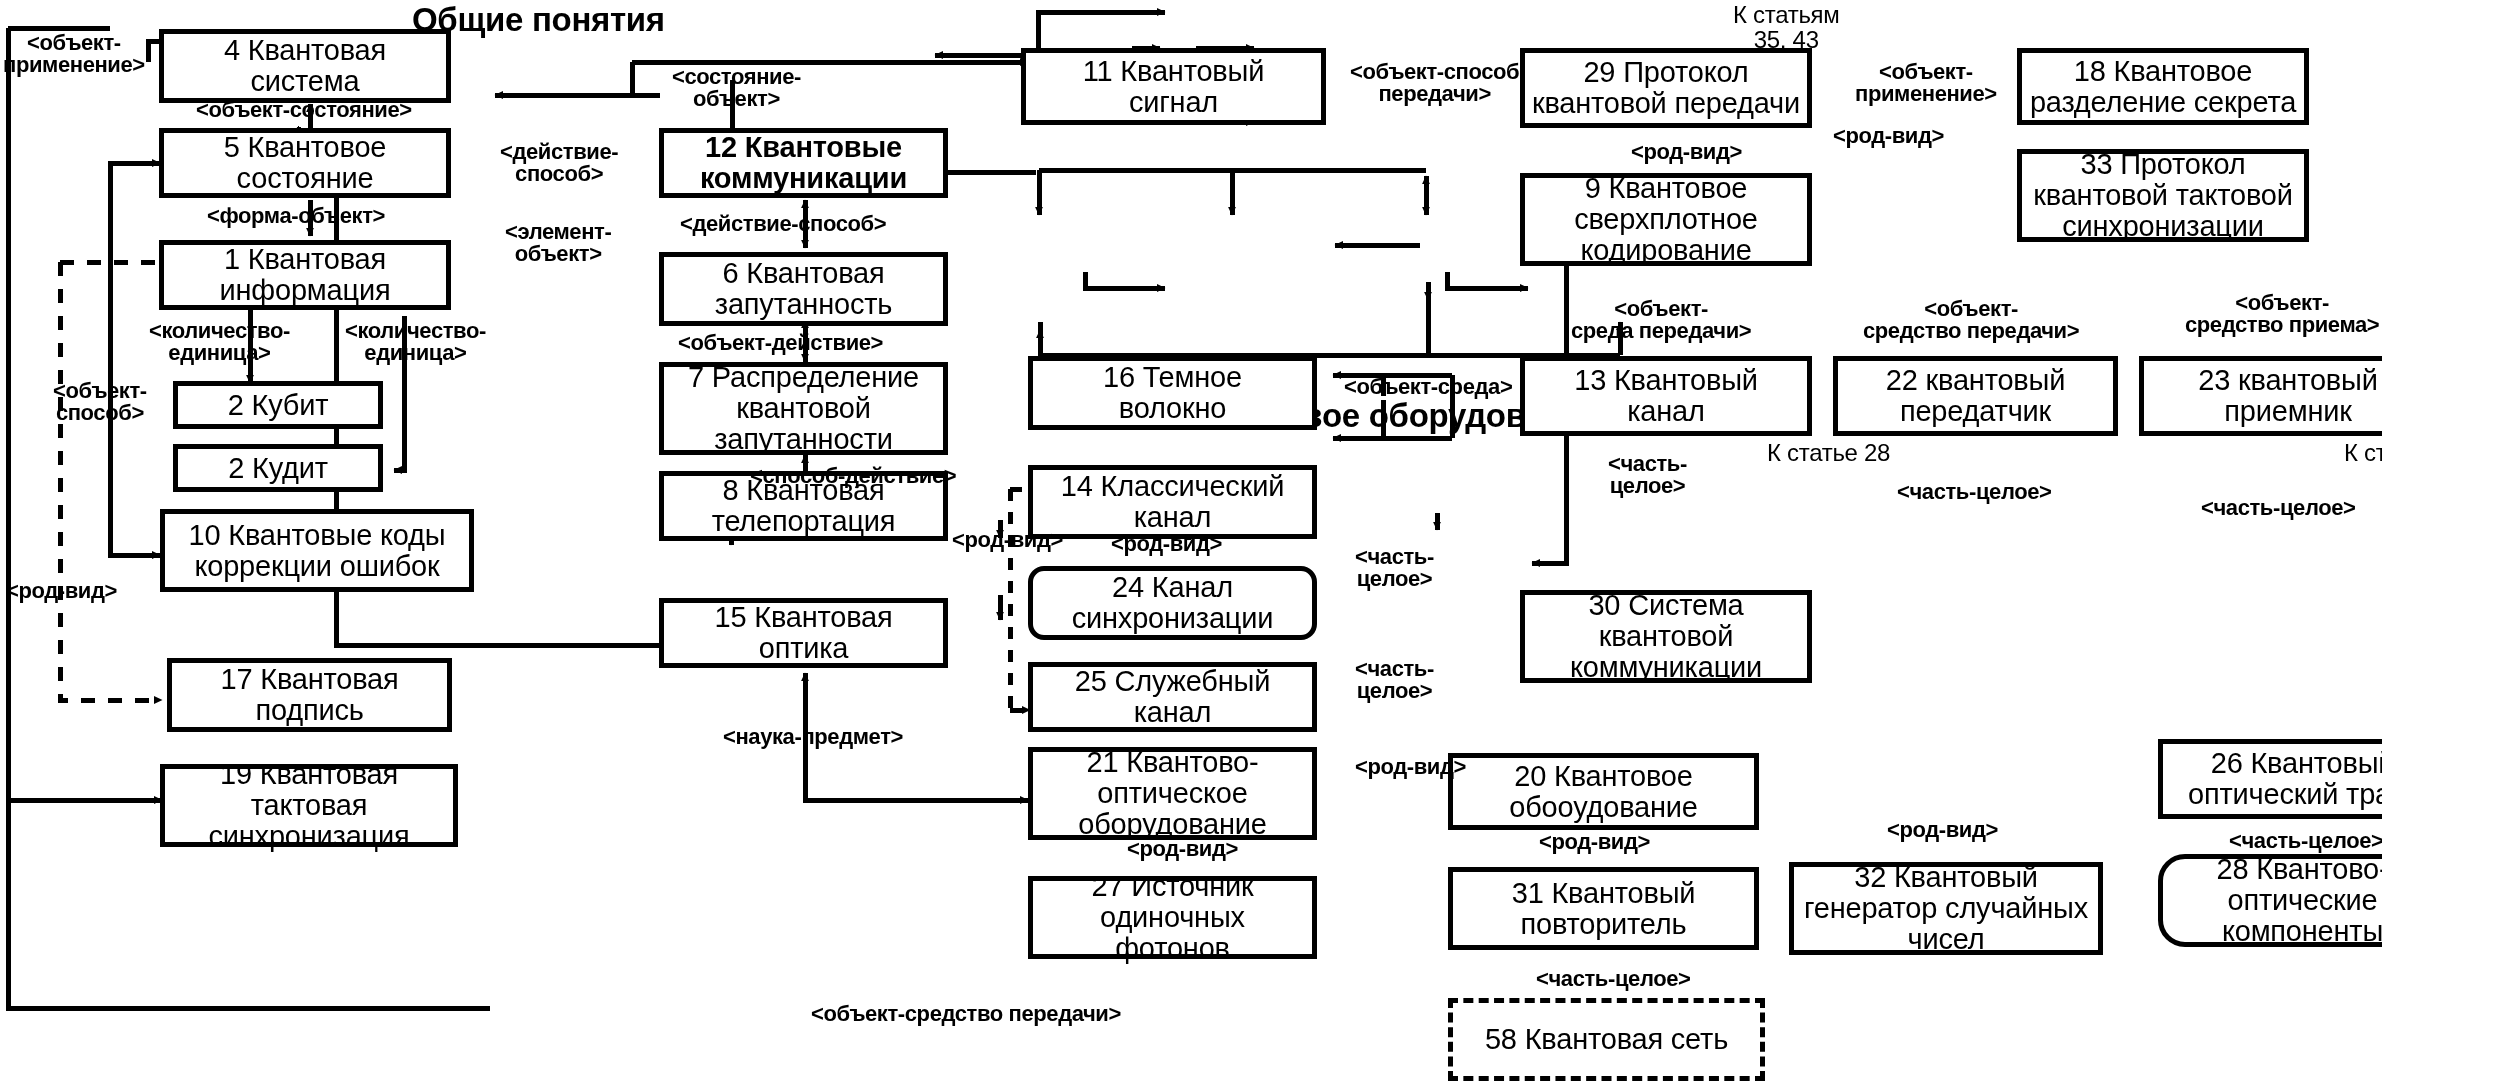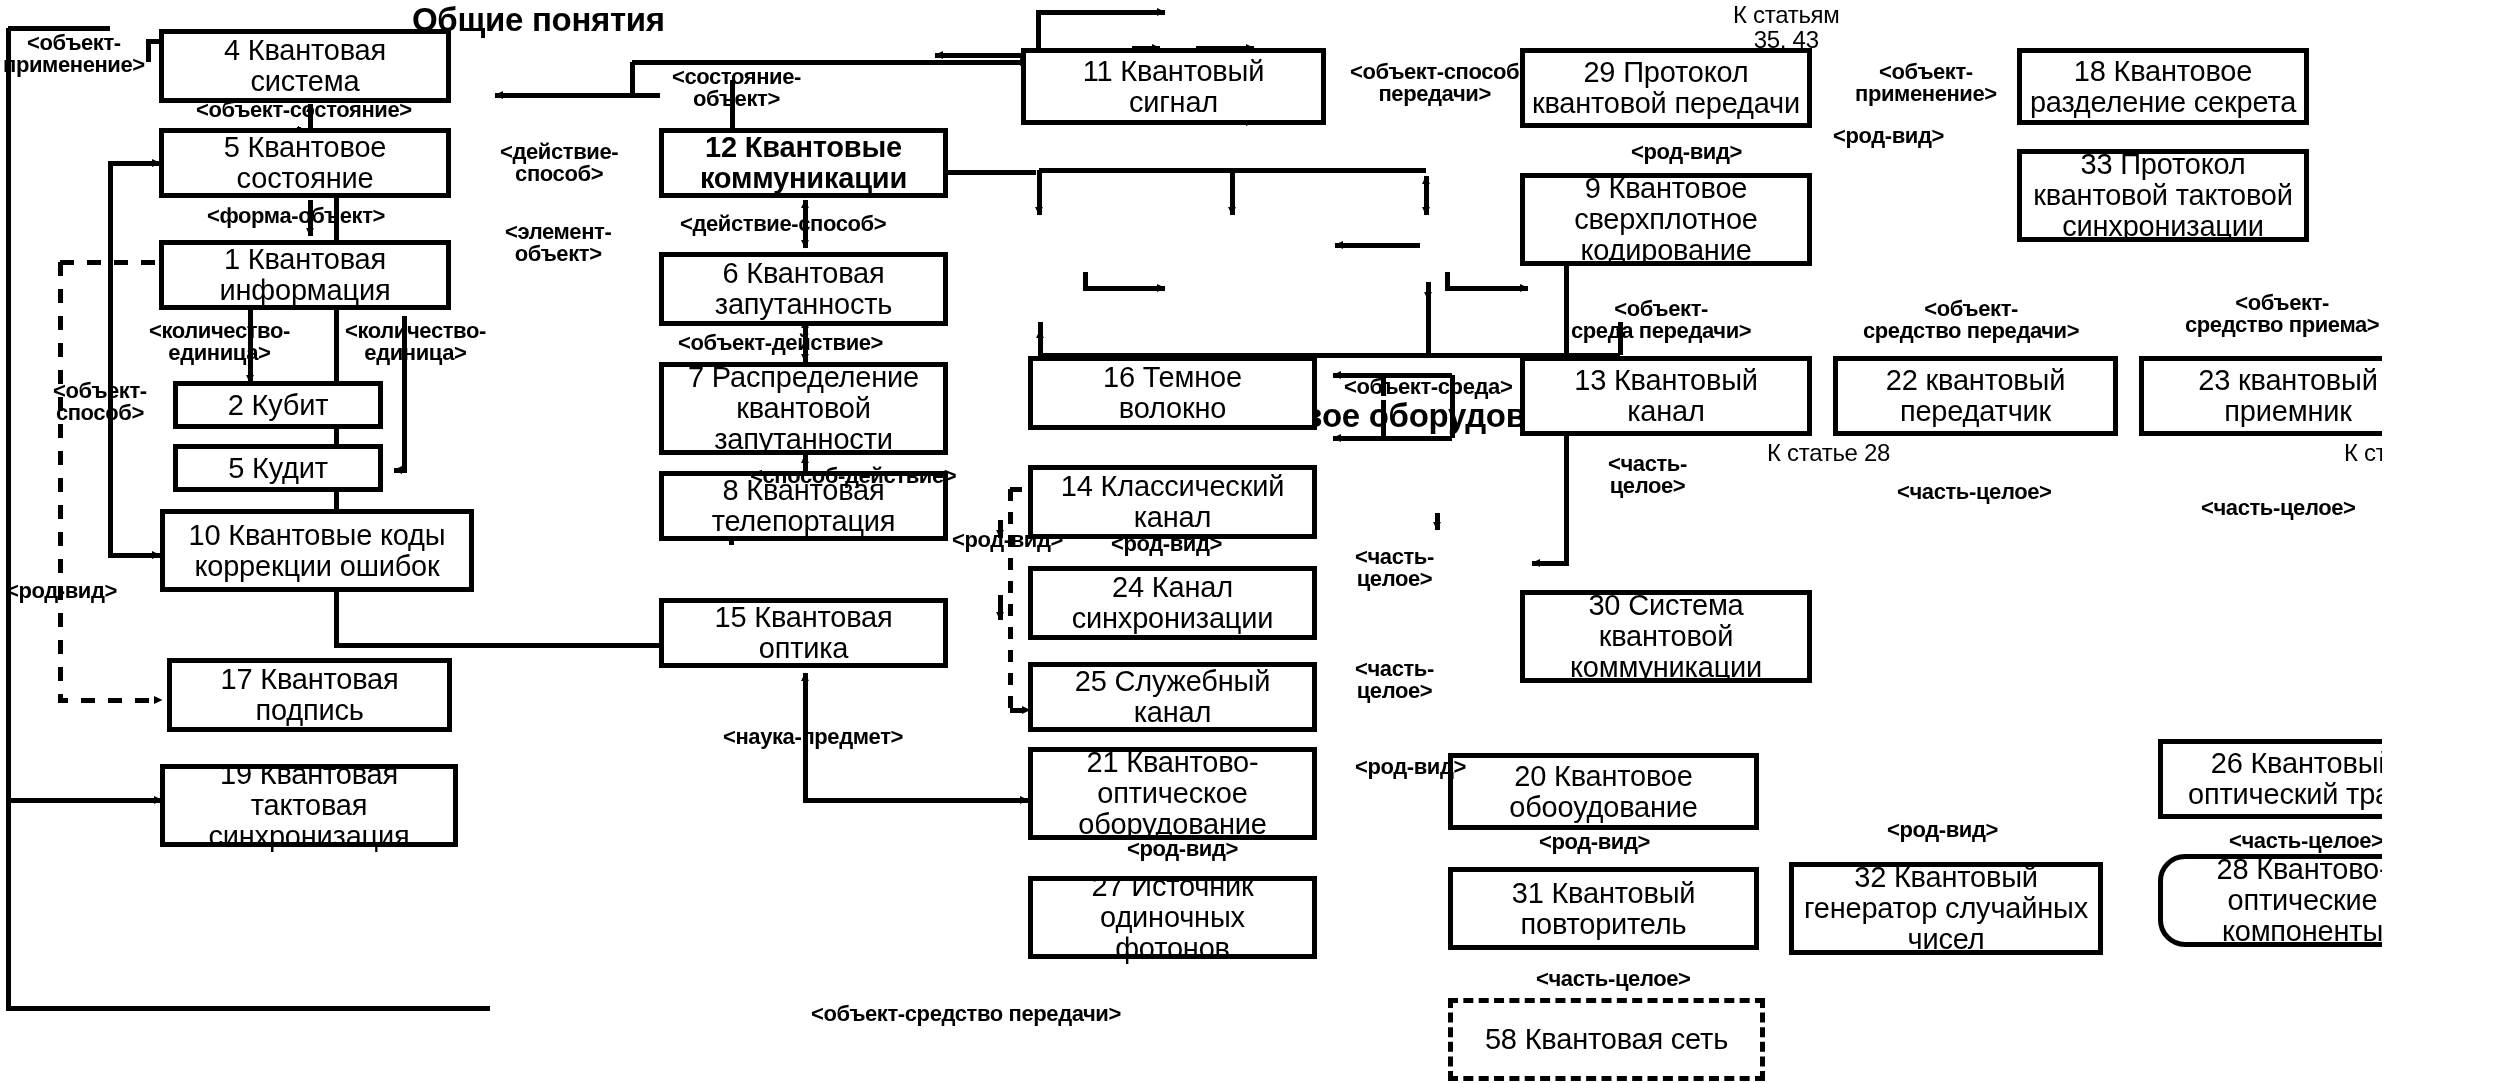--- a/index.html
+++ b/index.html
@@ -181,33 +181,33 @@
   </svg>
 
   <div class="grouptitle" style="left:412px;top:1px;">Общие понятия</div>
   <div class="grouptitle" style="left:1190px;top:397px;">Квантовое оборудование</div>
 
   <div id="nodes">
       <div class="node" style="left: 159px; top: 29px; width: 292px; height: 74px;">4 Квантовая система</div>
       <div class="node" style="left: 159px; top: 128px; width: 292px; height: 70px;">5 Квантовое<br>состояние</div>
       <div class="node" style="left: 159px; top: 240px; width: 292px; height: 70px;">1 Квантовая<br>информация</div>
       <div class="node" style="left: 173px; top: 381px; width: 210px; height: 48px;">2 Кубит</div>
-      <div class="node" style="left: 173px; top: 444px; width: 210px; height: 48px;">5 Кудит</div>
+      <div class="node" style="left: 173px; top: 444px; width: 210px; height: 48px;">2 Кудит</div>
       <div class="node" style="left: 160px; top: 509px; width: 314px; height: 83px;">10 Квантовые коды<br>коррекции ошибок</div>
       <div class="node" style="left: 167px; top: 658px; width: 285px; height: 74px;">17 Квантовая<br>подпись</div>
       <div class="node" style="left: 160px; top: 764px; width: 298px; height: 83px;">19 Квантовая тактовая<br>синхронизация</div>
       <div class="node" style="left: 659px; top: 128px; width: 289px; height: 70px; font-weight: bold;">12 Квантовые<br>коммуникации</div>
       <div class="node" style="left: 659px; top: 252px; width: 289px; height: 74px;">6 Квантовая<br>запутанность</div>
       <div class="node" style="left: 659px; top: 362px; width: 289px; height: 93px;">7 Распределение<br>квантовой<br>запутанности</div>
       <div class="node" style="left: 659px; top: 471px; width: 289px; height: 70px;">8 Квантовая<br>телепортация</div>
       <div class="node" style="left: 659px; top: 598px; width: 289px; height: 70px;">15 Квантовая<br>оптика</div>
       <div class="node" style="left: 1021px; top: 48px; width: 305px; height: 77px;">11 Квантовый<br>сигнал</div>
       <div class="node" style="left: 1028px; top: 356px; width: 289px; height: 74px;">16 Темное<br>волокно</div>
       <div class="node" style="left: 1028px; top: 465px; width: 289px; height: 74px;">14 Классический<br>канал</div>
-      <div class="node" style="left: 1028px; top: 566px; width: 289px; height: 74px;">24 Канал<br>синхронизации</div>
+      <div class="node" style="left: 1028px; top: 566px; width: 289px; height: 74px; border-radius: 16px;">24 Канал<br>синхронизации</div>
       <div class="node" style="left: 1028px; top: 662px; width: 289px; height: 70px;">25 Служебный<br>канал</div>
       <div class="node" style="left: 1028px; top: 747px; width: 289px; height: 93px;">21 Квантово-<br>оптическое<br>оборудование</div>
       <div class="node" style="left: 1028px; top: 876px; width: 289px; height: 83px;">27 Источник<br>одиночных фотонов</div>
       <div class="node" style="left: 1520px; top: 48px; width: 292px; height: 80px;">29 Протокол<br>квантовой передачи</div>
       <div class="node" style="left: 1520px; top: 173px; width: 292px; height: 93px;">9 Квантовое<br>сверхплотное<br>кодирование</div>
       <div class="node" style="left: 2017px; top: 48px; width: 292px; height: 77px;">18 Квантовое<br>разделение секрета</div>
       <div class="node" style="left: 2017px; top: 149px; width: 292px; height: 93px;">33 Протокол<br>квантовой тактовой<br>синхронизации</div>
       <div class="node" style="left: 1520px; top: 356px; width: 292px; height: 80px;">13 Квантовый<br>канал</div>
       <div class="node" style="left: 1833px; top: 356px; width: 285px; height: 80px;">22 квантовый<br>передатчик</div>
       <div class="node" style="left: 2139px; top: 356px; width: 298px; height: 80px;">23 квантовый<br>приемник</div>

